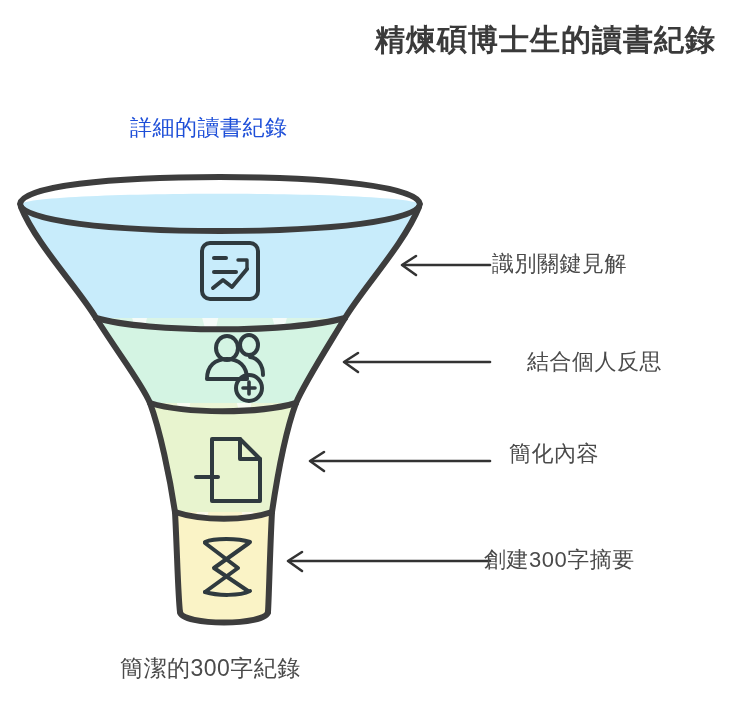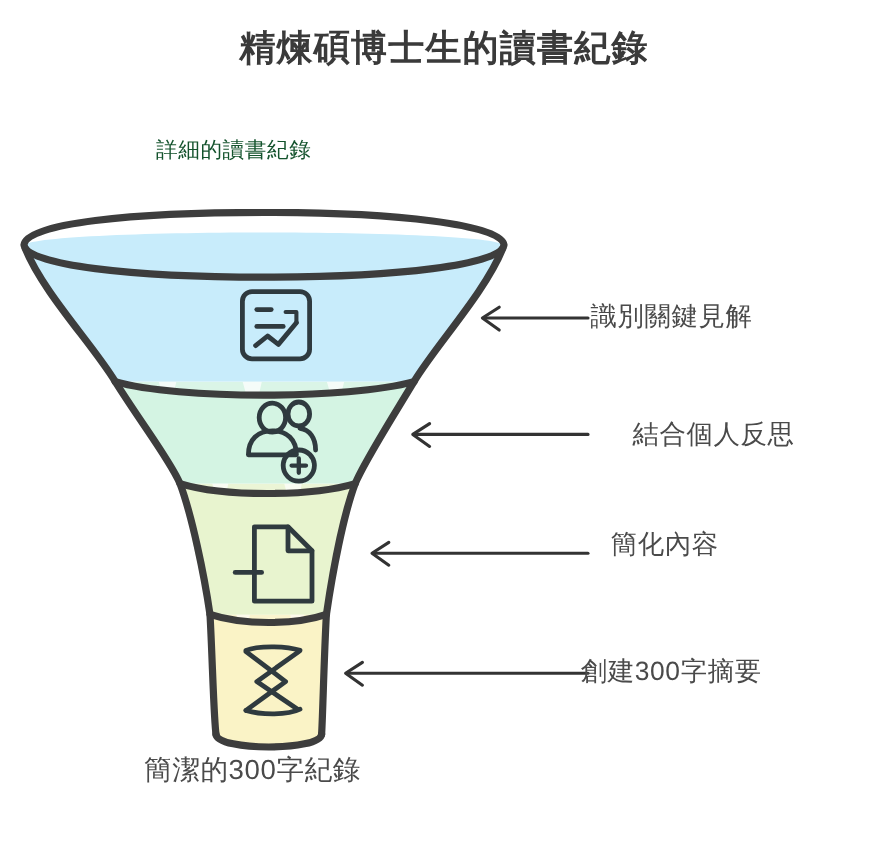--- a/index.html
+++ b/index.html
@@ -18,41 +18,41 @@
     -webkit-font-smoothing: antialiased;
   }
   #page {
     position: absolute;
     left: 0; top: 0;
     width: 740px;
     height: 704px;
   }
   .title {
     position: absolute;
-    left: 12px;
+    left: 0;
     top: 20px;
     width: 716px;
-    text-align: center;
+    text-align: right;
     font-size: 30px;
     font-weight: bold;
     letter-spacing: 1px;
     color: #3a3a3a;
   }
   .top-label {
     position: absolute;
     left: 130px;
     top: 113px;
-    font-size: 18px;
-    color: #14532d;
+    font-size: 22px;
+    color: #1d4ed8;
     letter-spacing: 0.5px;
   }
   .bottom-label {
     position: absolute;
     left: 120px;
-    top: 626px;
+    top: 653px;
     font-size: 23px;
     color: #4a4a4a;
     letter-spacing: 0.5px;
   }
   .stage-label {
     position: absolute;
     font-size: 22px;
     color: #4a4a4a;
     letter-spacing: 0.5px;
     white-space: nowrap;

